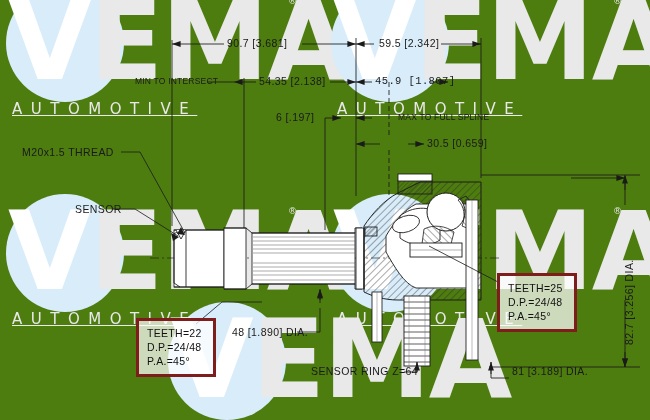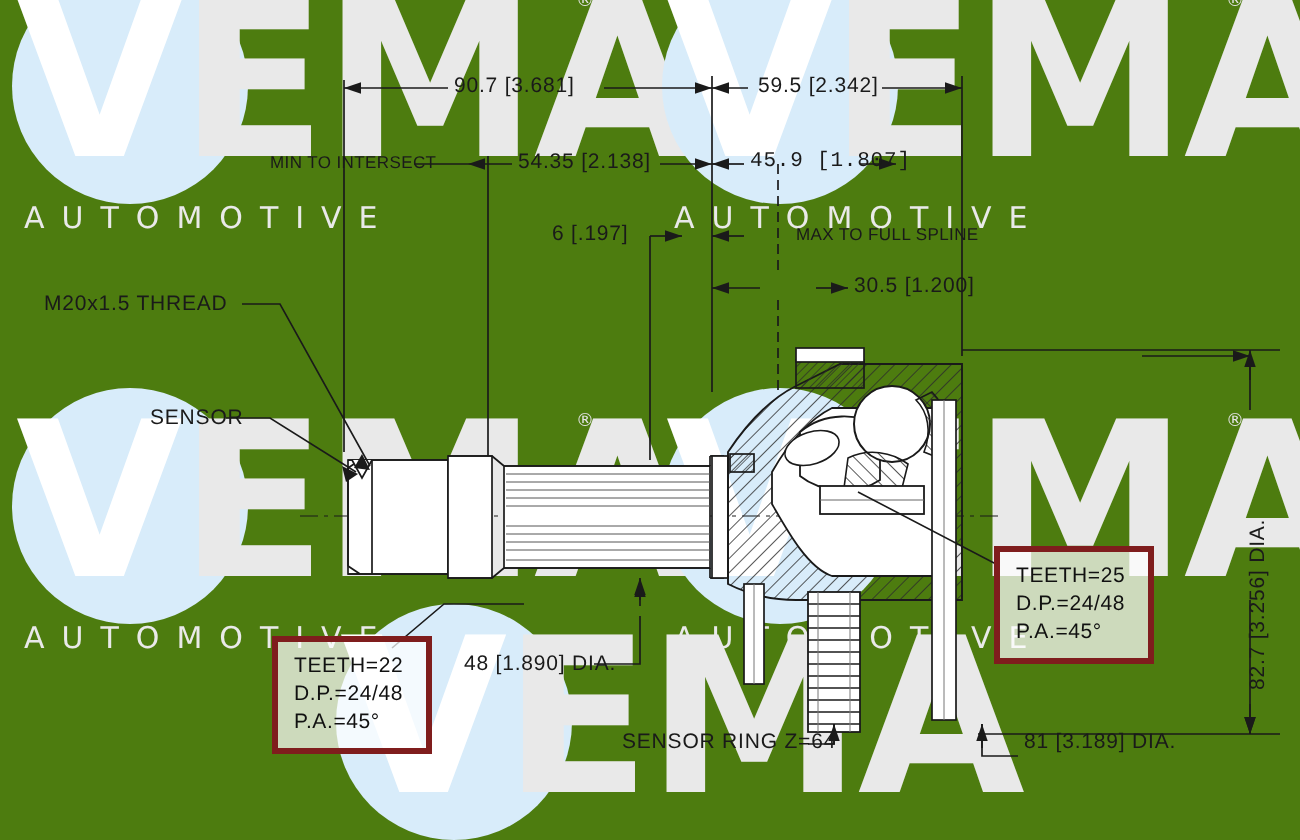--- a/index.html
+++ b/index.html
@@ -42,20 +42,21 @@
     position:absolute;left:288px;top:14px;
     font-size:9px;color:#e3e3e3;font-family:"DejaVu Sans",sans-serif;
   }
   .wm-sub{
     position:absolute;left:12px;top:118px;
     font-family:"DejaVu Sans",sans-serif;
     font-size:15px;
     letter-spacing:8.5px;
     color:#e9e9e9;
     white-space:nowrap;
+    text-decoration:underline;
   }
 
   
   #drawing{
     position:absolute;left:0;top:0;width:650px;height:420px;
     z-index:2;
   }
 
   
   .lbl{
@@ -351,21 +352,21 @@
   <div class="lbl" style="left:227px;top:37px;">90.7 [3.681]</div>
   <div class="lbl" style="left:379px;top:37px;">59.5 [2.342]</div>
 
   <div class="lbl small" style="left:135px;top:76px;">MIN TO INTERSECT</div>
   <div class="lbl" style="left:259px;top:75px;">54.35 [2.138]</div>
   <div class="lbl" style="left:375px;top:75px;font-family:Liberation Mono, monospace;">45.9 [1.807]</div>
 
   <div class="lbl" style="left:276px;top:111px;">6 [.197]</div>
   <div class="lbl small" style="left:374px;top:112px;padding-left:24px;">MAX TO FULL SPLINE</div>
 
-  <div class="lbl" style="left:427px;top:137px;">30.5 [1.200]</div>
+  <div class="lbl" style="left:427px;top:137px;">30.5 [0.659]</div>
 
   <div class="lbl" style="left:22px;top:146px;">M20x1.5 THREAD</div>
   <div class="lbl" style="left:75px;top:203px;">SENSOR</div>
 
   <div class="lbl" style="left:232px;top:326px;">48 [1.890] DIA.</div>
 
   <div class="lbl" style="left:311px;top:365px;">SENSOR RING Z=64</div>
   <div class="lbl" style="left:512px;top:365px;">81 [3.189] DIA.</div>
 
   <div class="lbl vert" style="left:623px;top:345px;">82.7 [3.256] DIA.</div>

